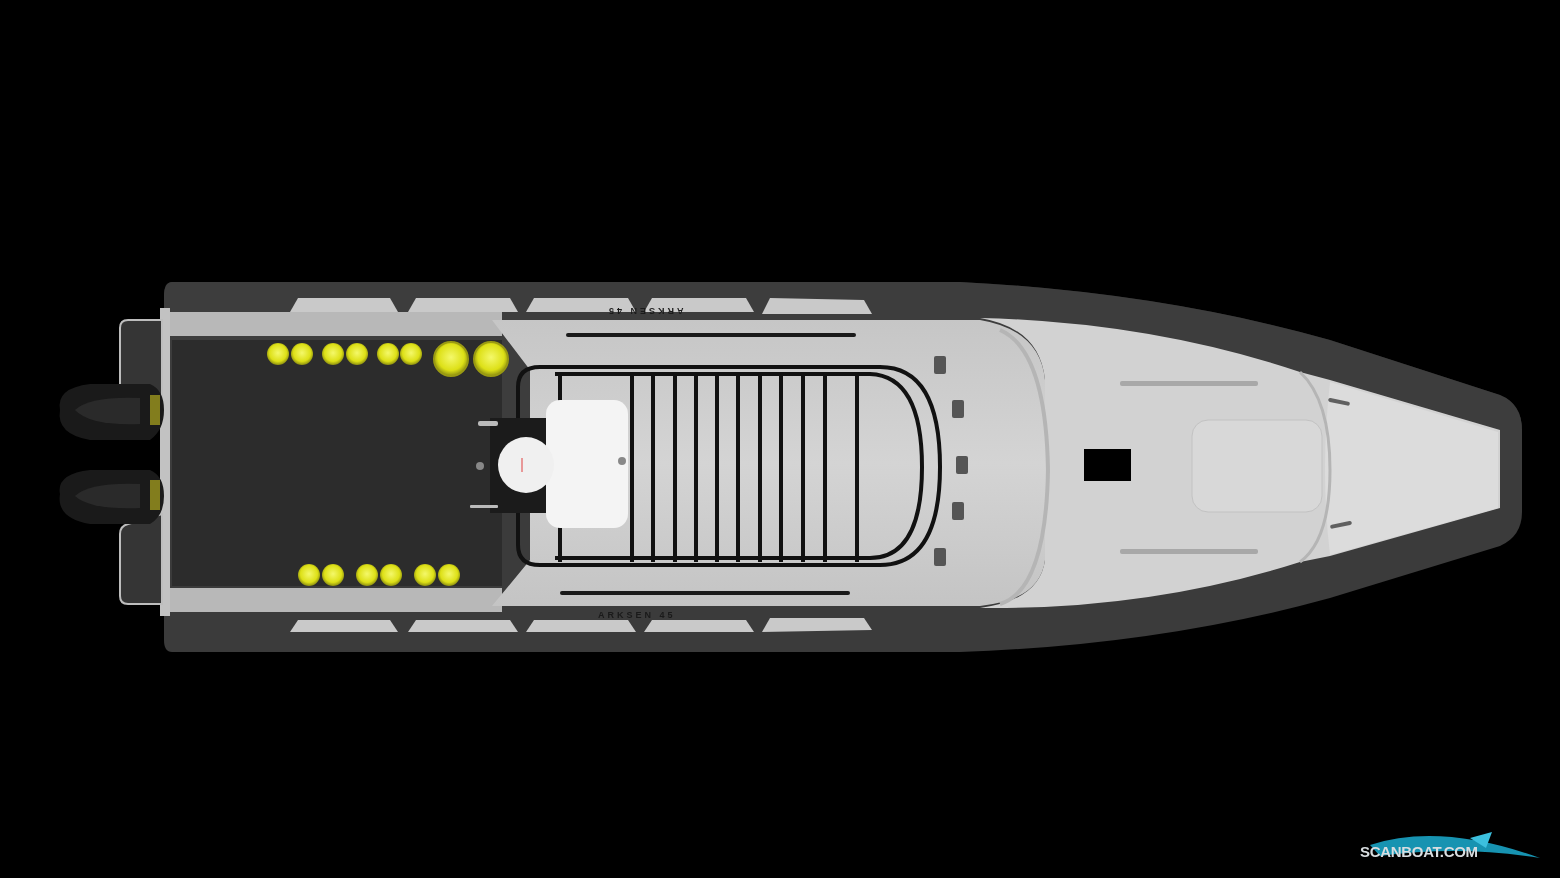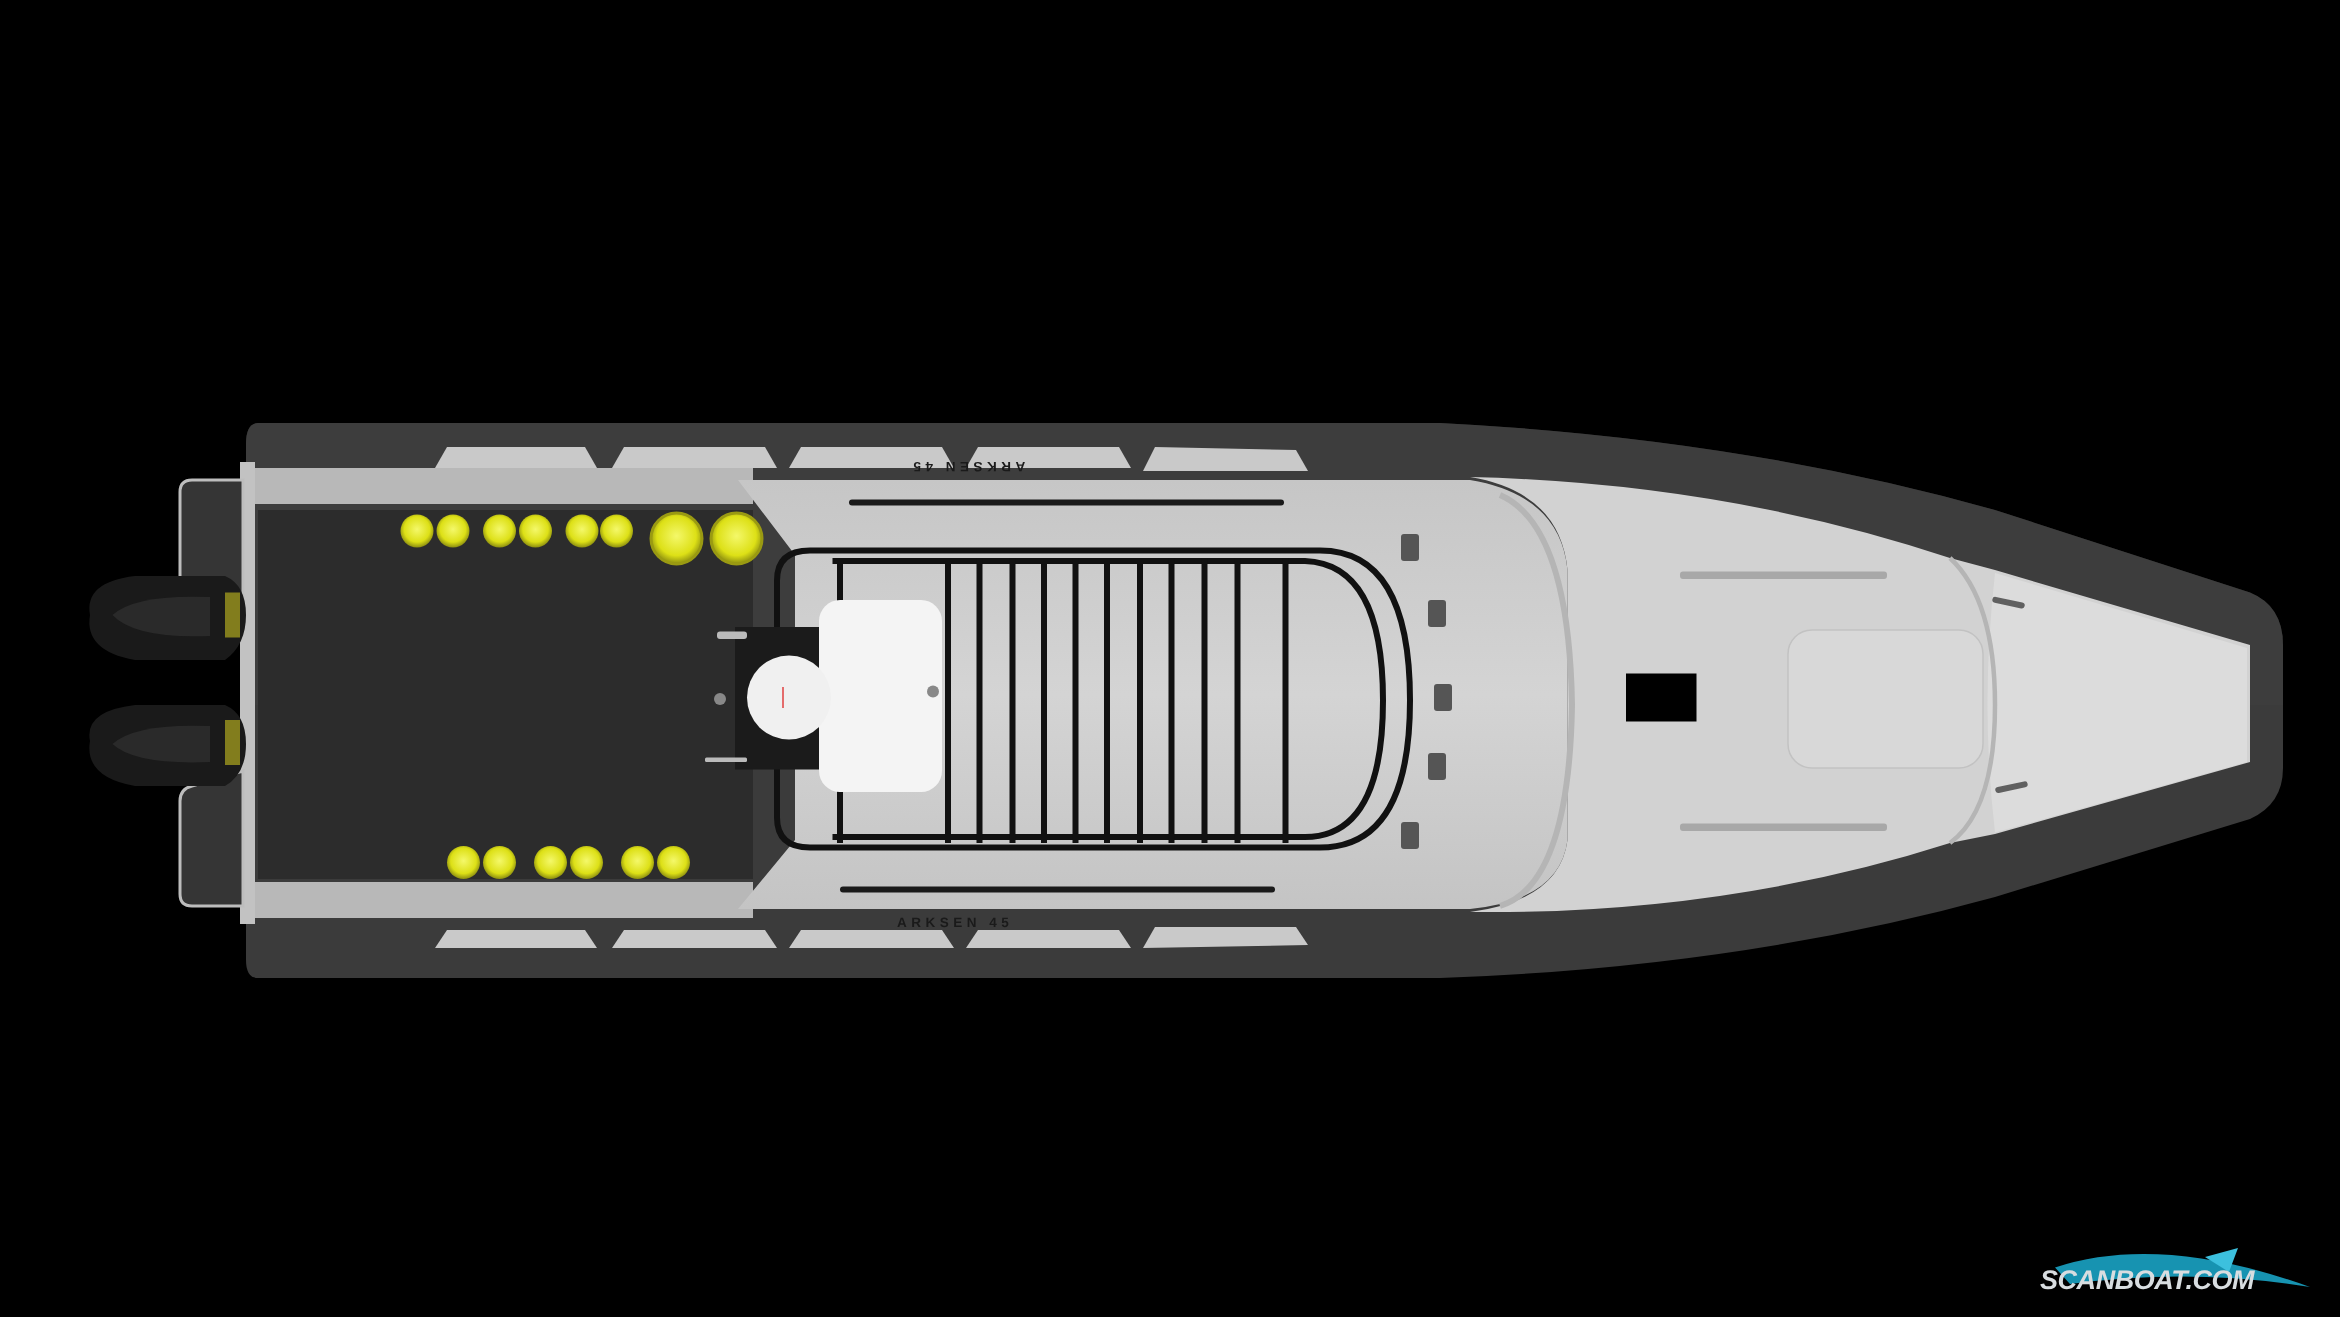--- a/index.html
+++ b/index.html
@@ -1,19 +1,19 @@
 <!DOCTYPE html>
 <html><head>
 <meta charset="utf-8">
 <style>
   html,body{margin:0;padding:0;background:#000;}
   body{width:1560px;height:878px;position:relative;overflow:hidden;font-family:"Liberation Sans",sans-serif;}
   .scene{position:absolute;left:0;top:0;width:1560px;height:878px;}
   .watermark{position:absolute;left:1356px;top:834px;width:190px;height:36px;}
-  .watermark-text{position:absolute;left:4px;top:9px;color:#d8dde0;font-style:italic;font-weight:bold;font-size:18px;letter-spacing:-0.3px;}
+  .watermark-text{position:absolute;left:4px;top:9px;color:#d8dde0;font-weight:bold;font-size:15px;letter-spacing:-0.3px;}
   .hull-label{position:absolute;font-family:"Liberation Sans",sans-serif;font-weight:bold;font-size:9px;letter-spacing:3px;color:#1a1a1a;}
 </style>
 </head>
 <body>
 
 <div class="scene">
 <svg width="1560" height="878" viewBox="0 0 1560 878" xmlns="http://www.w3.org/2000/svg">
   <defs>
     <radialGradient id="yb" cx="50%" cy="45%" r="55%">
       <stop offset="0%" stop-color="#f4f86a"></stop>

